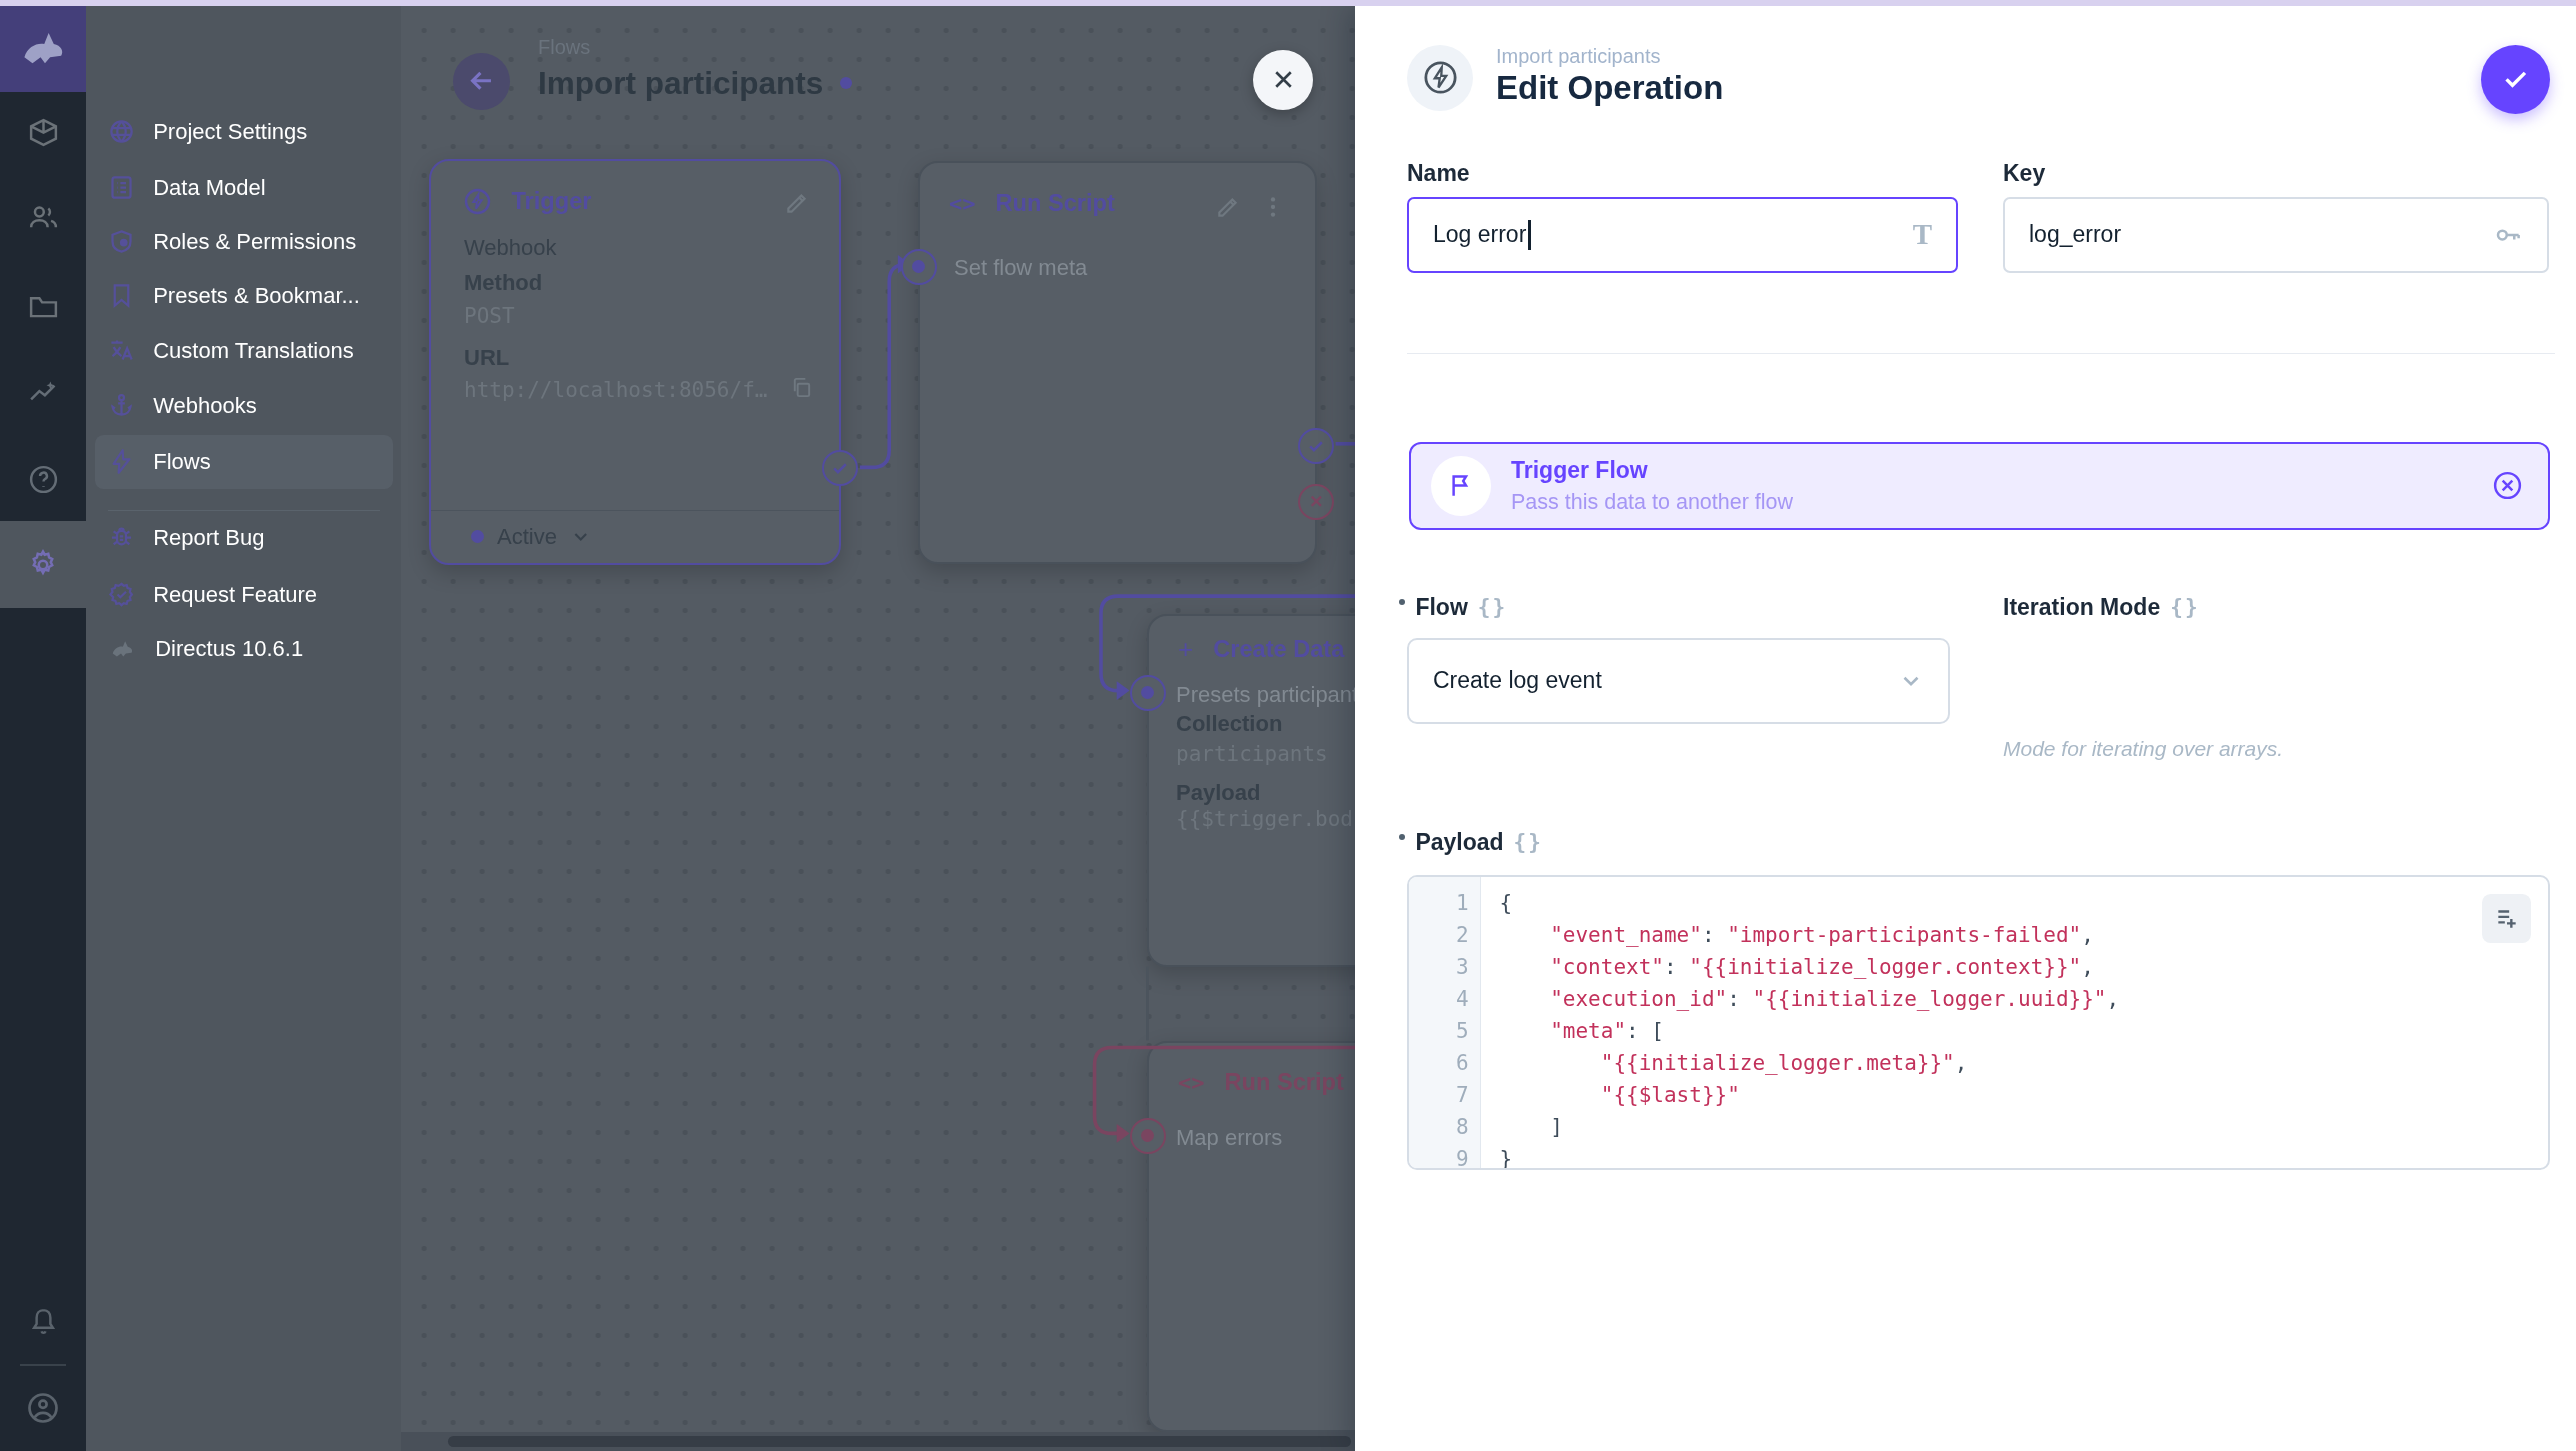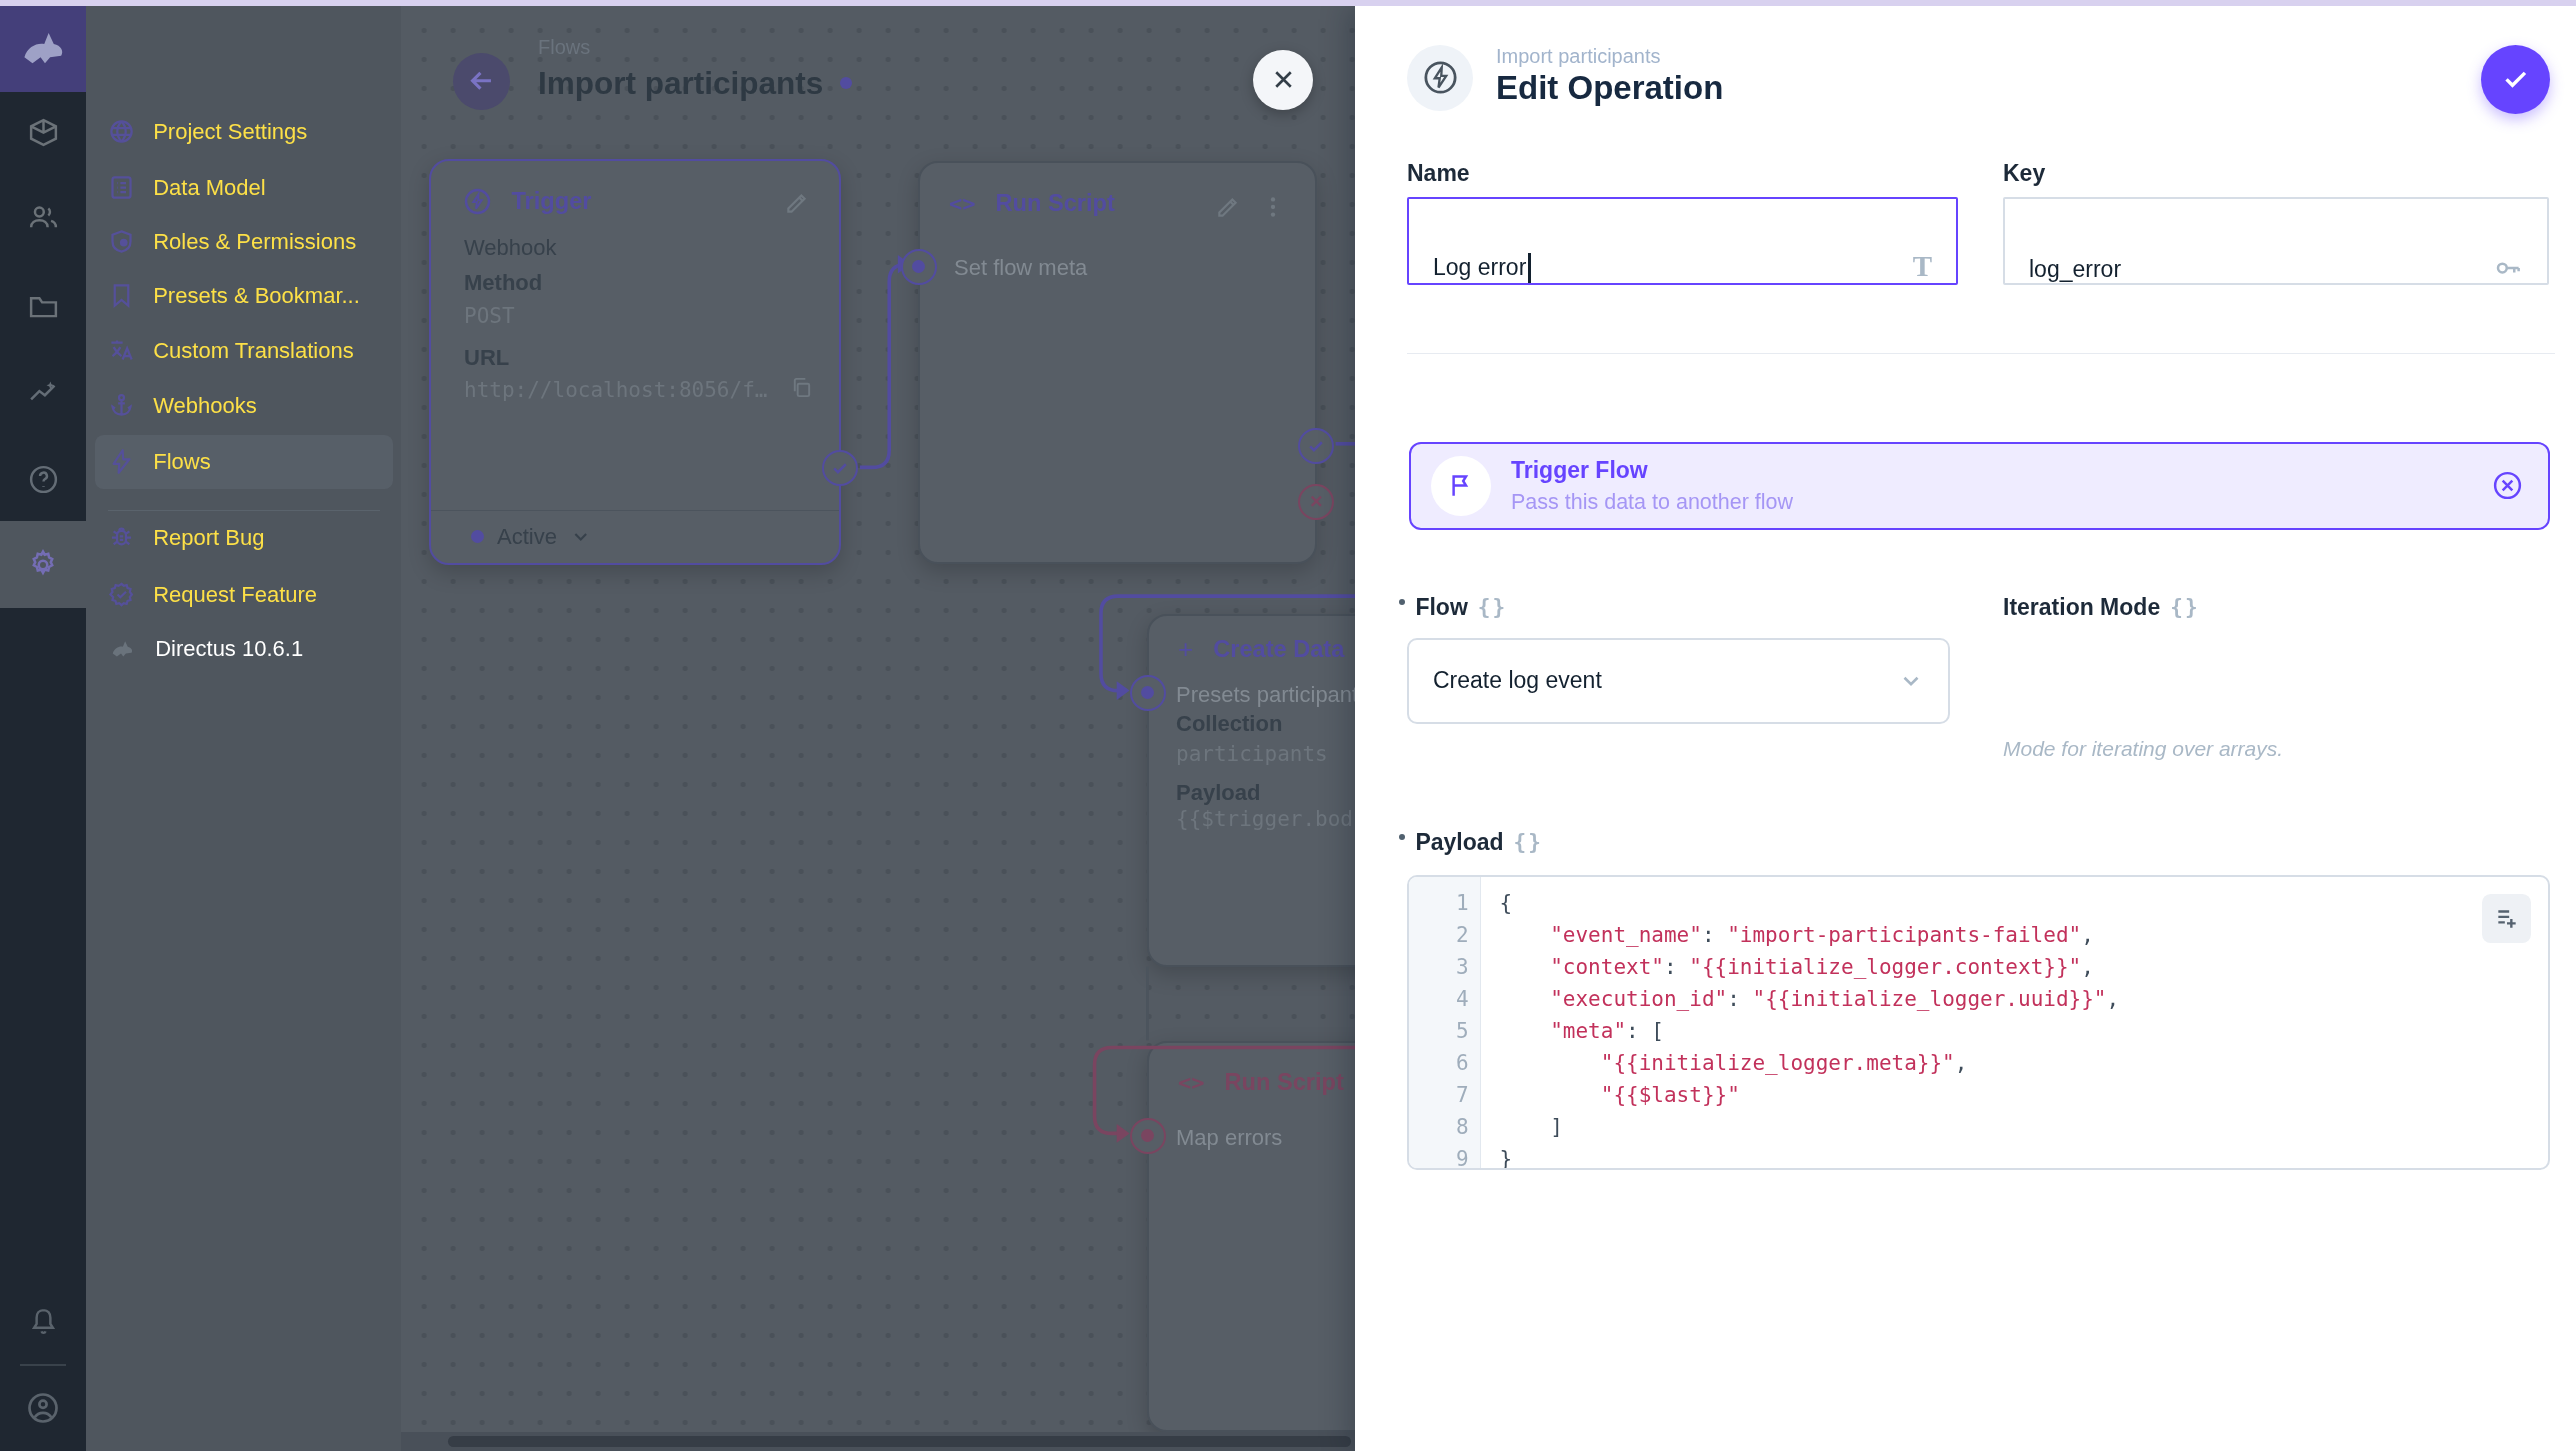--- a/index.html
+++ b/index.html
@@ -18,21 +18,21 @@
   .mod-active { position:absolute; left:0; width:86px; height:87px; background:#4F565E; }
   .mod-divider { position:absolute; left:20px; width:46px; height:2.1px; background:#39424B; }
 
   
   #sidebar { position:absolute; left:86px; top:5.7px; width:315px; bottom:0; background:#4F565E; z-index:20; }
   #project-row { position:absolute; left:0; top:0; width:315px; height:86px; background:#565D65;
     display:flex; align-items:center; gap:18.6px; padding-left:21.5px; }
   #project-row span { color:#79828B; font-size:23px; }
   .nav-item { position:absolute; left:8.6px; width:298px; height:54px; display:flex; align-items:center;
     gap:18.6px; padding-left:13px; border-radius:8.6px; }
-  .nav-item span { color:#fde047; font-size:22px; white-space:nowrap; overflow:hidden; }
+  .nav-item span { color:#ffffff; font-size:22px; white-space:nowrap; overflow:hidden; }
   .nav-item.active { background:#575F68; }
   .nav-divider { position:absolute; left:21.5px; width:272px; height:1.4px; background:#5A636C; }
   .nav-item.version span { color:#ffffff; }
 
   
   #canvas { position:absolute; left:401px; top:5.7px; width:955px; bottom:0; background:#545B63; overflow:hidden; z-index:10;
     background-image:radial-gradient(circle, #4A5159 2.5px, transparent 2.9px); background-size:29px 29px; background-position:8.6px 10px; }
   #canvas-header { position:absolute; left:0; top:0; width:100%; height:143px; }
   #back-btn { position:absolute; left:52px; top:47px; width:57px; height:57px; border-radius:50%;
     background:#4B4A6C; display:flex; align-items:center; justify-content:center; }
@@ -81,22 +81,22 @@
     background:#EFF3F8; display:flex; align-items:center; justify-content:center; }
   #drawer-crumb { position:absolute; left:89px; top:0; font-size:20px; color:#A2B4CC; }
   #drawer-title { position:absolute; left:89px; top:24px; font-size:33px; font-weight:700; color:#172940; }
   #save-btn { position:absolute; left:1126px; top:39px; width:69px; height:69px; border-radius:50%;
     background:#6644FF; display:flex; align-items:center; justify-content:center;
     box-shadow:0 5.7px 14.3px rgba(102,68,255,0.35); }
 
   .fld-label { position:absolute; font-size:23px; font-weight:700; color:#1D2A39; display:flex; align-items:center; gap:10px; }
   .req-dot { width:6.4px; height:6.4px; border-radius:50%; background:#51616F; margin-top:-10px; }
   .braces { font-family:"DejaVu Sans Mono", monospace; font-weight:700; font-size:21px; color:#A9B8C6; letter-spacing:2.1px; }
-  .field-box { position:absolute; height:88px; border:2.1px solid #D6DDE6; border-radius:2px; background:#fff;
-    display:flex; align-items:flex-end; padding:0 24px; }
+  .field-box { position:absolute; height:76px; border:2.1px solid #D6DDE6; border-radius:7px; background:#fff;
+    display:flex; align-items:center; padding:0 24px; }
   .field-box.focused { border:2.9px solid #6644FF; }
   .field-box .val { font-size:23px; color:#13212F; flex:1; display:flex; align-items:center; }
   .caret { display:inline-block; width:2.1px; height:30px; background:#13212F; margin-left:2.1px; }
   .t-icon { font-size:29px; font-weight:700; color:#A9B8C6; font-family:"Liberation Serif", serif; }
 
   #divider1 { position:absolute; left:52px; right:21.5px; top:347px; height:1.4px; background:#E7EBF1; }
 
   #banner { position:absolute; left:54px; top:436px; width:1141px; height:88px; border:2.9px solid #6644FF;
     border-radius:12px; background:#EFECFF; display:flex; align-items:center; }
   #banner-icon { width:60px; height:60px; border-radius:50%; background:#FFFFFF; margin-left:20px;

